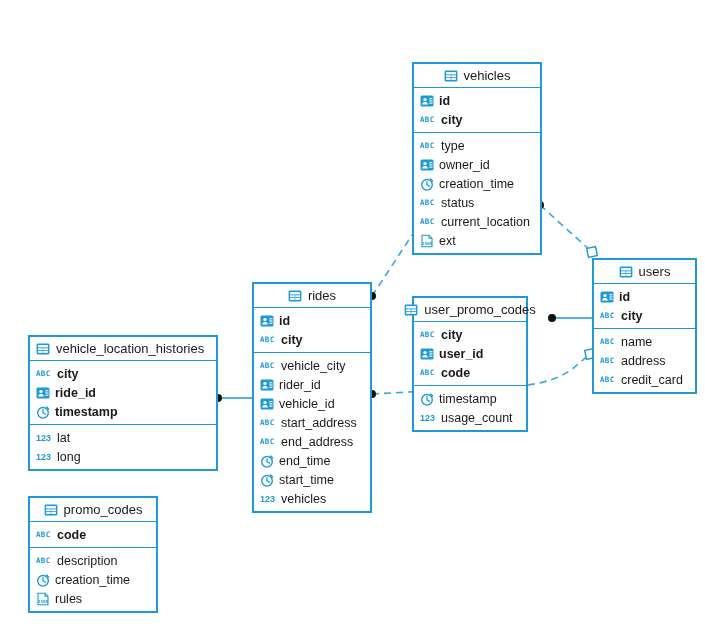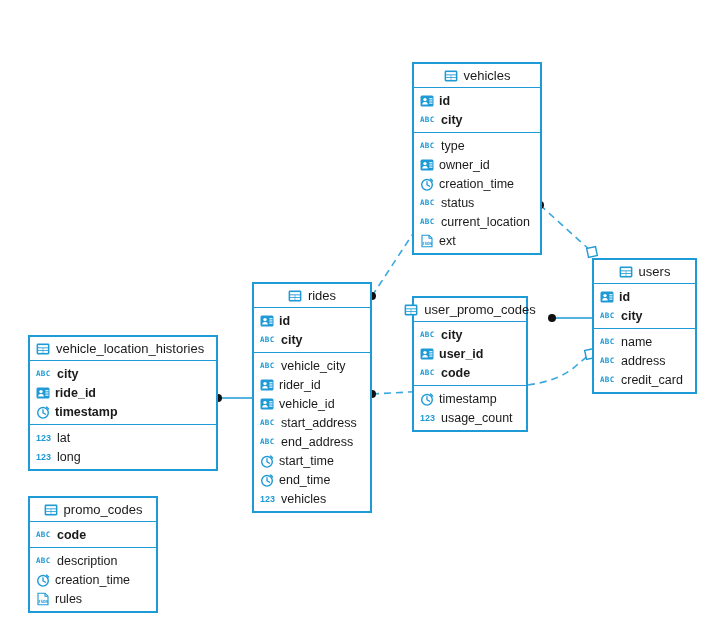--- a/index.html
+++ b/index.html
@@ -368,31 +368,31 @@
             <span class="lbl">end_address</span>
           </div>
           <div class="col">
             <span class="ico">
               <svg viewBox="0 0 14 14">
                 <circle cx="7" cy="7.8" r="5.3" fill="none" stroke="#1e9ad6" stroke-width="1.4"></circle>
                 <path d="M7 4.6 L7 7.8 L9.6 9.2" fill="none" stroke="#1e9ad6" stroke-width="1.3" stroke-linecap="round"></path>
                 <path d="M10.6 2.0 L12.6 4.0" stroke="#1e9ad6" stroke-width="1.4" stroke-linecap="round"></path>
               </svg>
             </span>
-            <span class="lbl">start_time</span>
+            <span class="lbl">end_time</span>
           </div>
           <div class="col">
             <span class="ico">
               <svg viewBox="0 0 14 14">
                 <circle cx="7" cy="7.8" r="5.3" fill="none" stroke="#1e9ad6" stroke-width="1.4"></circle>
                 <path d="M7 4.6 L7 7.8 L9.6 9.2" fill="none" stroke="#1e9ad6" stroke-width="1.3" stroke-linecap="round"></path>
                 <path d="M10.6 2.0 L12.6 4.0" stroke="#1e9ad6" stroke-width="1.4" stroke-linecap="round"></path>
               </svg>
             </span>
-            <span class="lbl">end_time</span>
+            <span class="lbl">start_time</span>
           </div>
           <div class="col">
             <span class="num123">123</span>
             <span class="lbl">vehicles</span>
           </div>
         </div>
       </div>
       <div class="table" style="left: 28px; top: 335px; width: 190px;">
         <div class="t-header leftal">
           <span class="ico">

